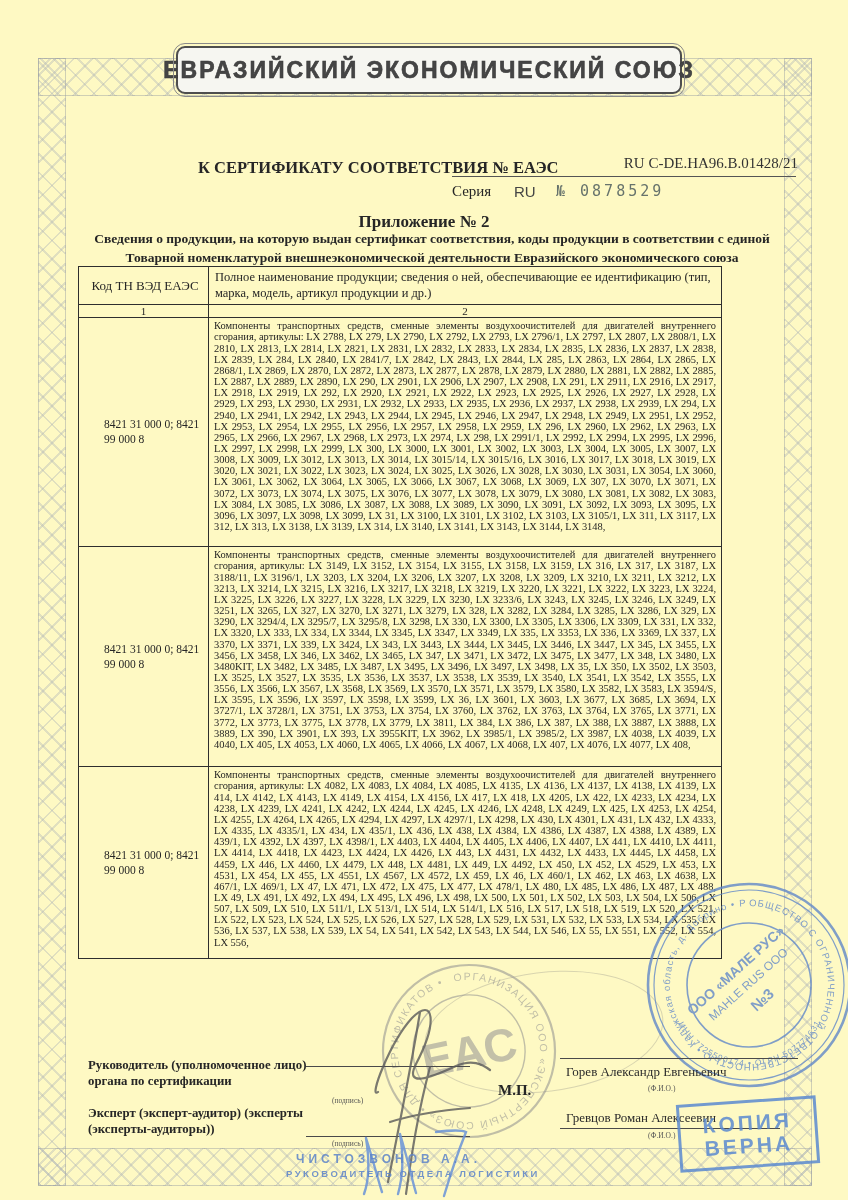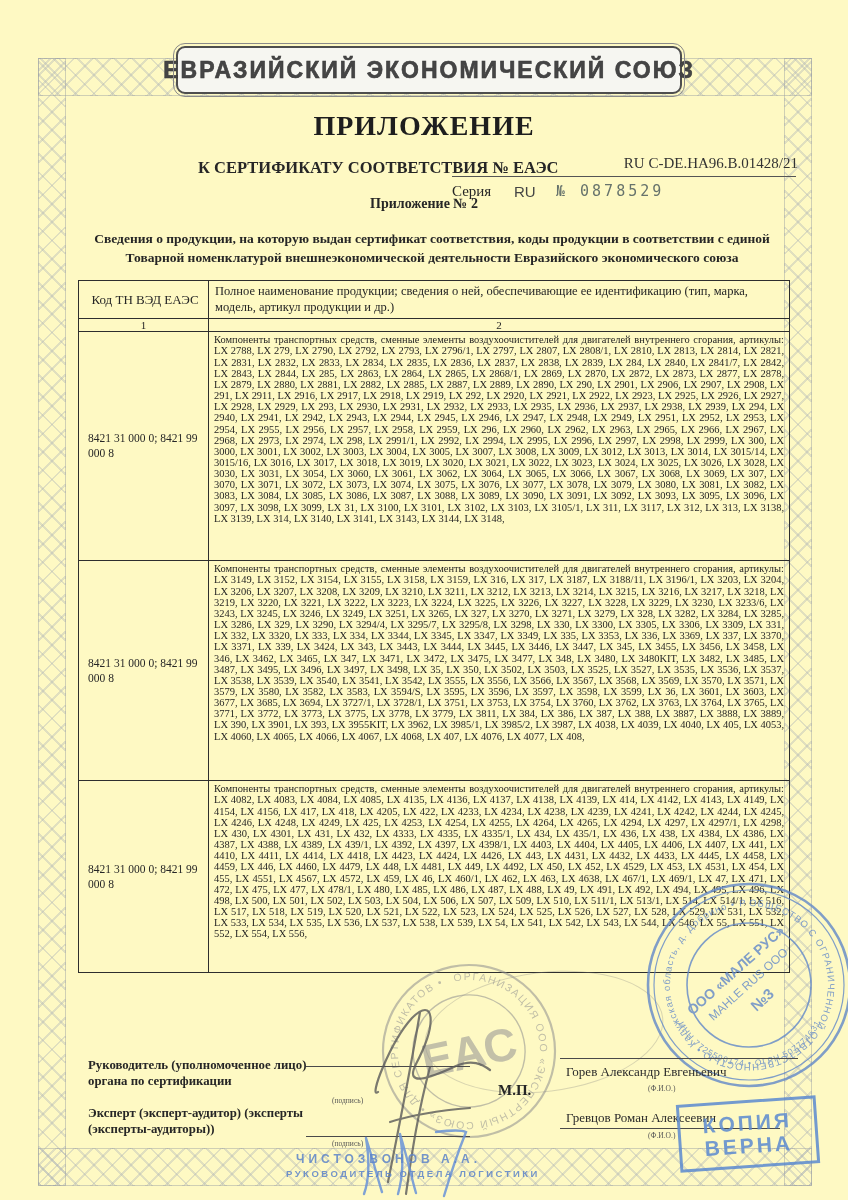--- a/index.html
+++ b/index.html
@@ -27,35 +27,35 @@
     font-size:28px;font-weight:700;letter-spacing:1px;color:#1e1e1e;}
 
   .cert-label{position:absolute;left:198px;top:158px;font-size:16.5px;font-weight:700;}
   .cert-number{position:absolute;left:556px;top:155px;width:242px;text-align:right;font-size:15px;color:#333;}
   .cert-underline{position:absolute;left:452px;top:176px;width:344px;border-bottom:1.5px solid #555;}
   .series-label{position:absolute;left:452px;top:183px;font-size:15px;text-align:right;}
   .series-value{position:absolute;left:514px;top:183px;font-size:15px;font-family:"Liberation Sans",sans-serif;color:#444;}
   .serial{position:absolute;left:556px;top:182px;font-family:"DejaVu Sans Mono",monospace;
     font-size:15px;letter-spacing:3px;color:#67736c;}
 
-  .app-heading{position:absolute;left:0;right:0;top:196px;text-align:center;
-    font-size:14px;font-weight:700;}
+  .app-heading{position:absolute;left:0;right:0;top:212px;text-align:center;
+    font-size:17px;font-weight:700;}
   .app-sub{position:absolute;left:80px;right:64px;top:229px;text-align:center;
     font-size:13.5px;font-weight:700;line-height:1.42;}
 
-  table.products{position:absolute;left:78px;top:280px;width:712px;border-collapse:collapse;
+  table.products{position:absolute;left:78px;top:266px;width:644px;border-collapse:collapse;
     table-layout:fixed;}
   table.products td{border:1px solid #2e2e2e;vertical-align:middle;}
   td.c1{width:114px;font-size:11.5px;padding:2px 6px 2px 9px;}
   td.c2{font-size:12.5px;padding:3px 6px;line-height:1.25;}
   tr.numrow td{height:12px;text-align:center;font-size:11px;padding:0;line-height:12px;}
   tr.datarow td.c2{font-size:10.45px;line-height:11.15px;vertical-align:top;text-align:justify;
     padding:2px 5px;color:#1f1f1f;}
   tr.r1 td{height:224px;} tr.r2 td{height:215px;} tr.r3 td{height:187px;}
-  td.c1 .code{line-height:1.3;}
+  td.c1 .code{line-height:1.3;margin-left:16px;}
 
   .sig-label{position:absolute;left:88px;width:232px;font-size:12.8px;font-weight:700;line-height:1.25;}
   .sig-line{position:absolute;border-bottom:1.2px solid #4a4a4a;}
   .tiny{position:absolute;font-size:7.5px;color:#555;}
   .mp{position:absolute;left:498px;top:1082px;font-size:15px;font-weight:700;}
   .sig-name{position:absolute;font-size:13px;color:#2a2a2a;white-space:nowrap;}
   .logi-name{position:absolute;left:296px;top:1152px;font-family:"Liberation Sans",sans-serif;
     font-weight:700;font-size:12px;letter-spacing:4px;color:#5d84c9;opacity:.85;}
   .logi-title{position:absolute;left:286px;top:1168px;font-family:"Liberation Sans",sans-serif;
     font-weight:700;font-size:9.5px;letter-spacing:2.5px;color:#5d84c9;opacity:.85;}
@@ -80,21 +80,20 @@
 
   <div class="band band-top"></div>
   <div class="band band-bottom"></div>
   <div class="band band-left"></div>
   <div class="band band-right"></div>
 
   <div class="banner">
     <span>ЕВРАЗИЙСКИЙ ЭКОНОМИЧЕСКИЙ СОЮЗ</span>
   </div>
 
-  <div class="doc-title">ПРИЛОЖЕНИЕ</div>
 
   <div class="cert-label">К СЕРТИФИКАТУ СООТВЕТСТВИЯ № ЕАЭС</div>
   <div class="cert-number">RU С-DE.НА96.В.01428/21</div>
   <div class="cert-underline"></div>
   <div class="series-label">Серия</div>
   <div class="series-value">RU</div>
   <div class="serial">№ 0878529</div>
 
   <div class="app-heading">Приложение № 2</div>
   <div class="app-sub">Сведения о продукции, на которую выдан сертификат соответствия, коды продукции в соответствии с единой Товарной номенклатурой внешнеэкономической деятельности Евразийского экономического союза</div>

